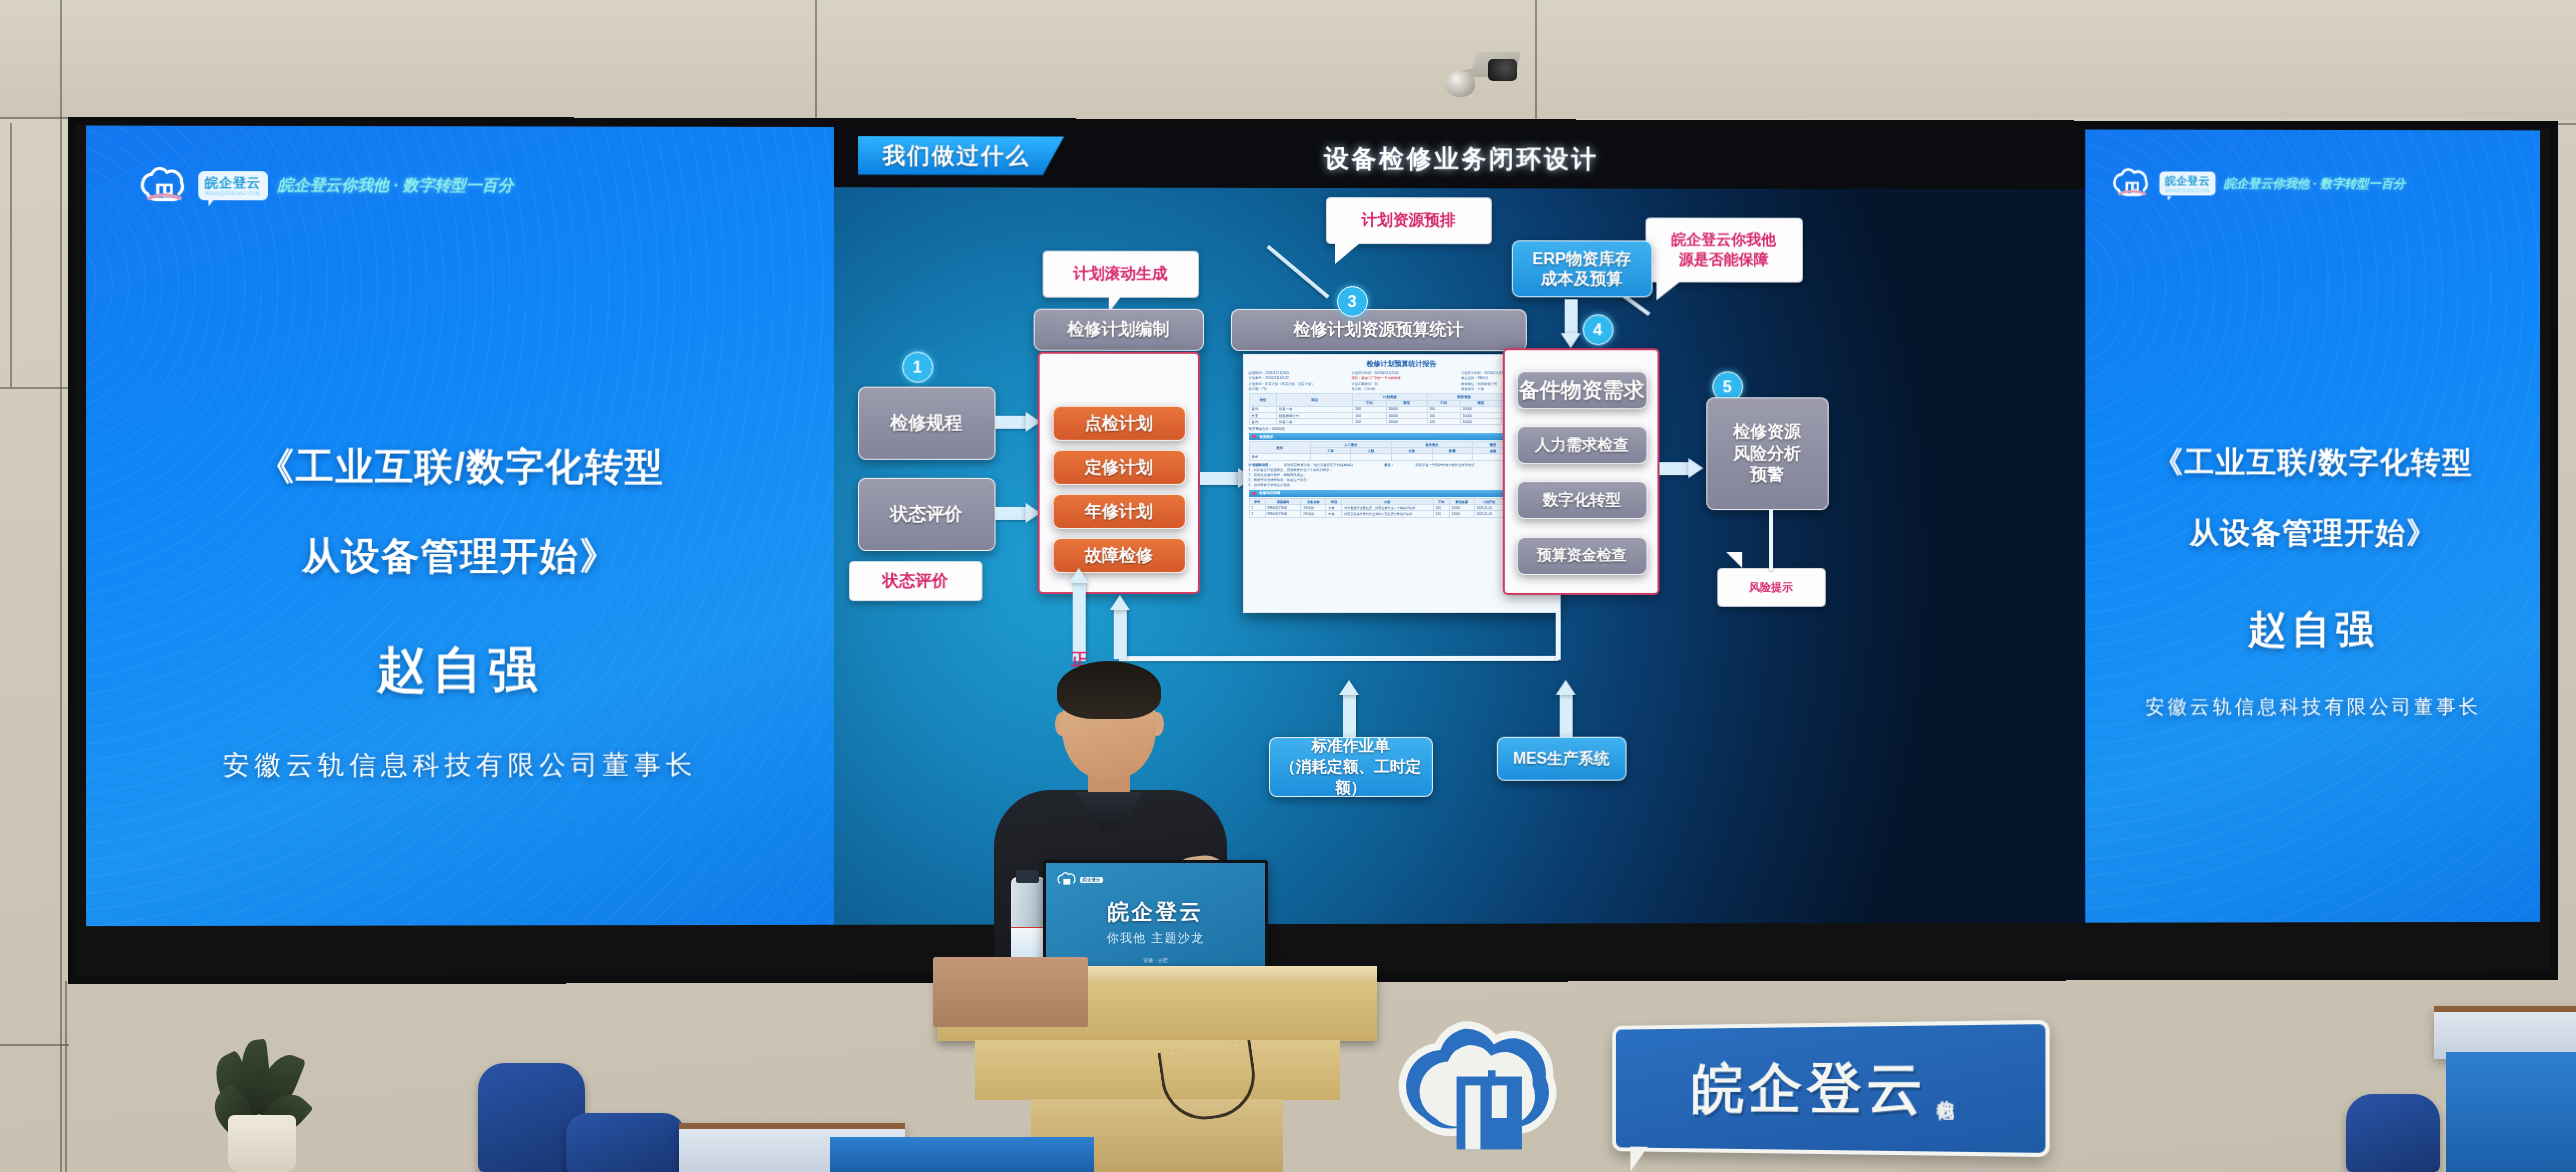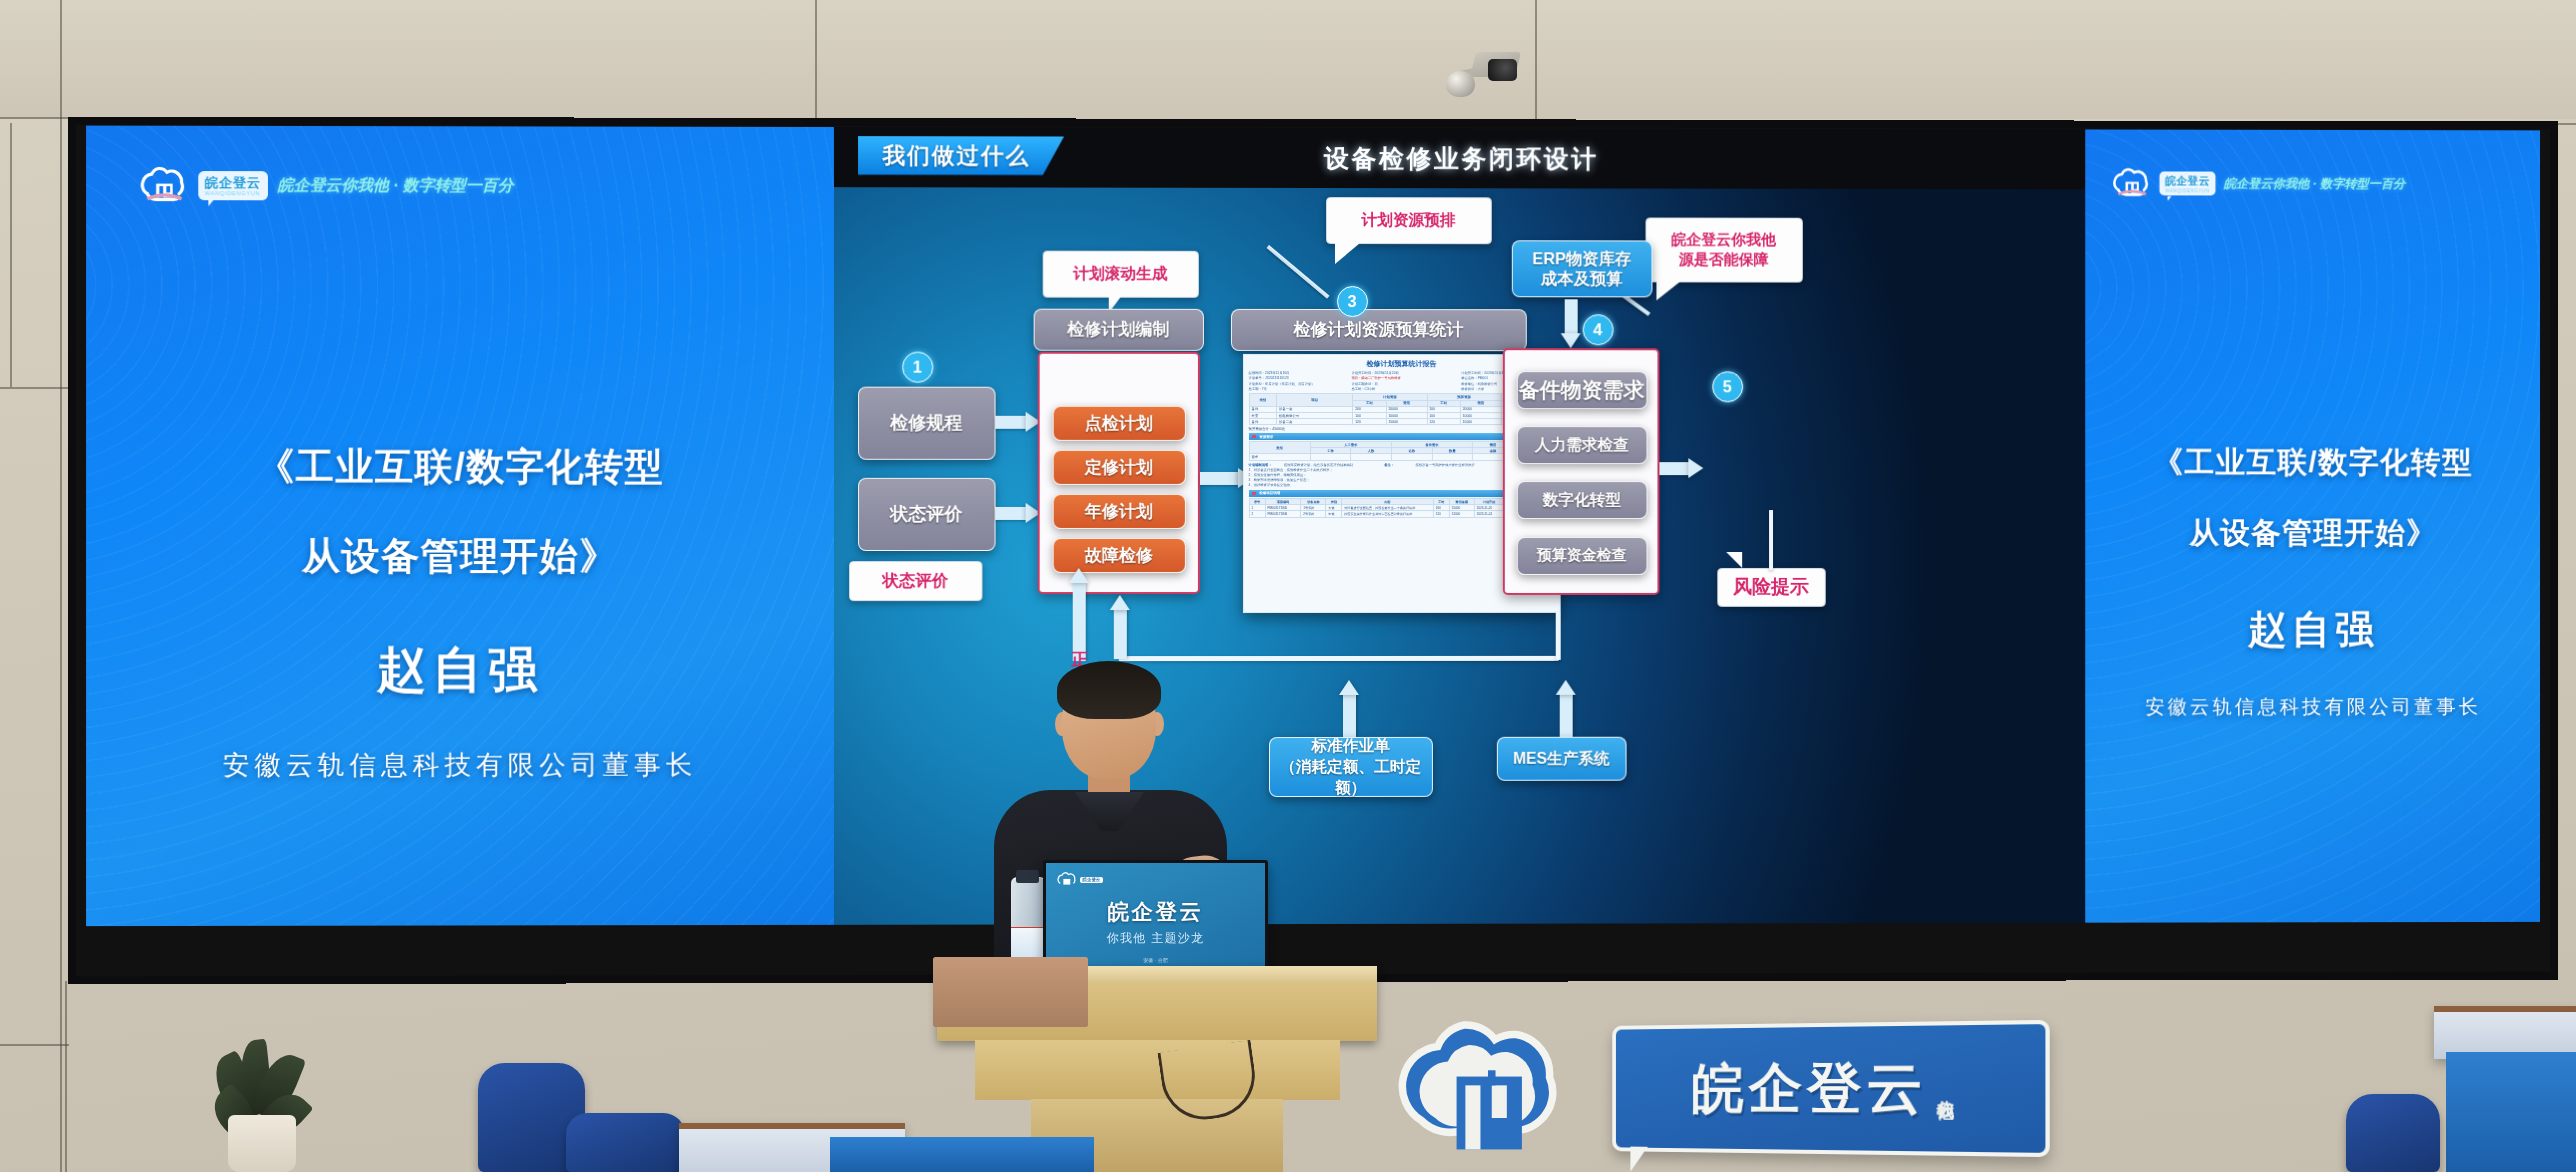--- a/index.html
+++ b/index.html
@@ -526,21 +526,26 @@
         <div class="node node-grey" style="left:682px;top:243px;width:131px;height:38px;font-size:21px;">备件物资需求</div>
         <div class="node node-grey" style="left:682px;top:298px;width:131px;height:38px;font-size:15.7px;">人力需求检查</div>
         <div class="node node-grey" style="left:682px;top:353px;width:131px;height:38px;font-size:15.7px;">数字化转型</div>
         <div class="node node-grey" style="left:682px;top:409px;width:131px;height:38px;font-size:15px;">预算资金检查</div>
 
         <div class="arrow-h" style="left:825px;top:330px;width:44px;">
           <div class="shaft"></div>
             <div class="head"></div>
         </div>
 
-        <div class="callout" style="left:883px;top:440px;width:109px;height:39px;font-size:19px;">
+        <div class="node node-grey" style="left:872px;top:269px;width:123px;height:113px;font-size:17px;flex-direction:column;">
+          <span>检修资源</span>
+          <span>风险分析</span>
+          <span>预警</span>
+        </div>
+        <div class="callout" style="left:883px;top:440px;width:109px;height:39px;font-size:11px;">
           <span>风险提示</span>
           <span class="tail" style="left:8.8px;top:-16.4px;border-width:0 16.4px 16.4px 0;border-color:transparent #fdfdfd transparent transparent;"></span>
         </div>
         <div class="pipe" style="left:935px;top:382px;width:4.4px;height:60px;"></div>
 
         <div class="pipe" style="left:284px;top:528px;width:440px;height:5px;"></div>
         <div class="pipe" style="left:721px;top:484px;width:5px;height:48px;"></div>
 
         <div class="arrow-v" style="left:275px;top:467px;height:64px;">
           <div class="shaft"></div>

